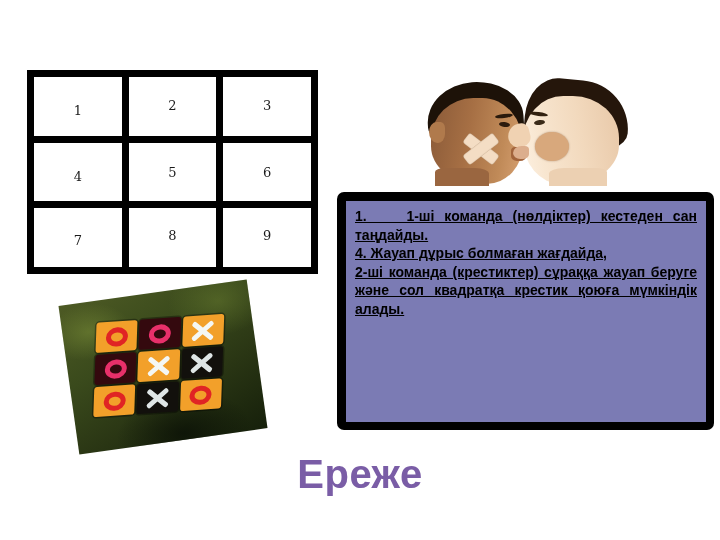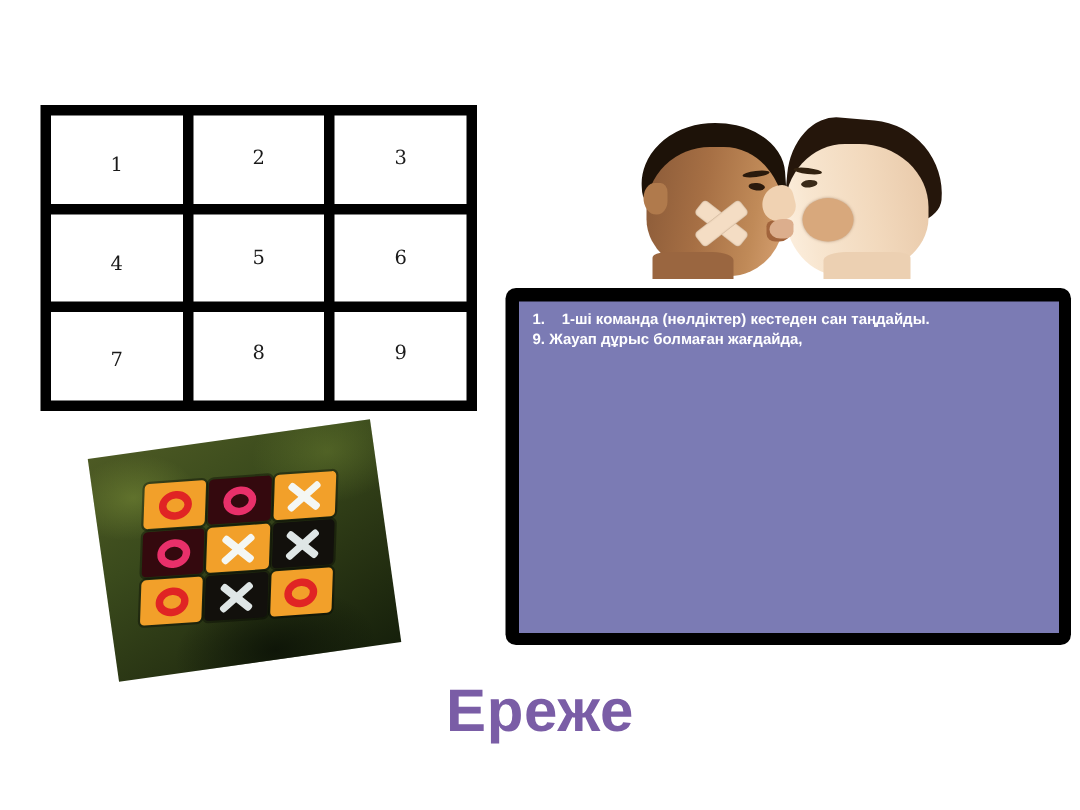--- a/index.html
+++ b/index.html
@@ -299,28 +299,29 @@
   .rules-inner {
     width: 100%;
     height: 100%;
     background: #7b7bb4;
     box-sizing: border-box;
     padding: 6px 9px 4px 9px;
     overflow: hidden;
   }
   .rules-inner p {
     margin: 0;
-    color: #ffffff;
+    color: #000000;
     font-family: "Liberation Sans", sans-serif;
     font-weight: bold;
-    font-size: 10px;
+    font-size: 14px;
     line-height: 1.33;
     text-align: justify;
     text-justify: inter-word;
     letter-spacing: 0px;
+    text-decoration: underline;
   }
   .rules-inner p.last { text-align: justify; }
 
   
   .title {
     position: absolute;
     left: 0;
     right: 0;
     top: 452px;
     text-align: center;
@@ -435,21 +436,22 @@
         </div>
       <div class="mat-tile orange">
           <div class="mark-o"></div>
         </div>
     </div>
   </div>
 
   <div class="rules-box">
     <div class="rules-inner">
       <p>1.&nbsp;&nbsp;&nbsp;&nbsp;1-ші команда (нөлдіктер) кестеден сан таңдайды.</p>
-      <p>9. Жауап дұрыс болмаған жағдайда,</p>
+      <p>4. Жауап дұрыс болмаған жағдайда,</p>
+      <p class="last"> 2-ші команда (крестиктер) сұраққа жауап беруге және сол квадратқа крестик қоюға мүмкіндік алады.</p>
     </div>
   </div>
 
   <div class="title">
     <span class="title-shift">Ереже</span>
   </div>
 
 </div>
 
 </body></html>

